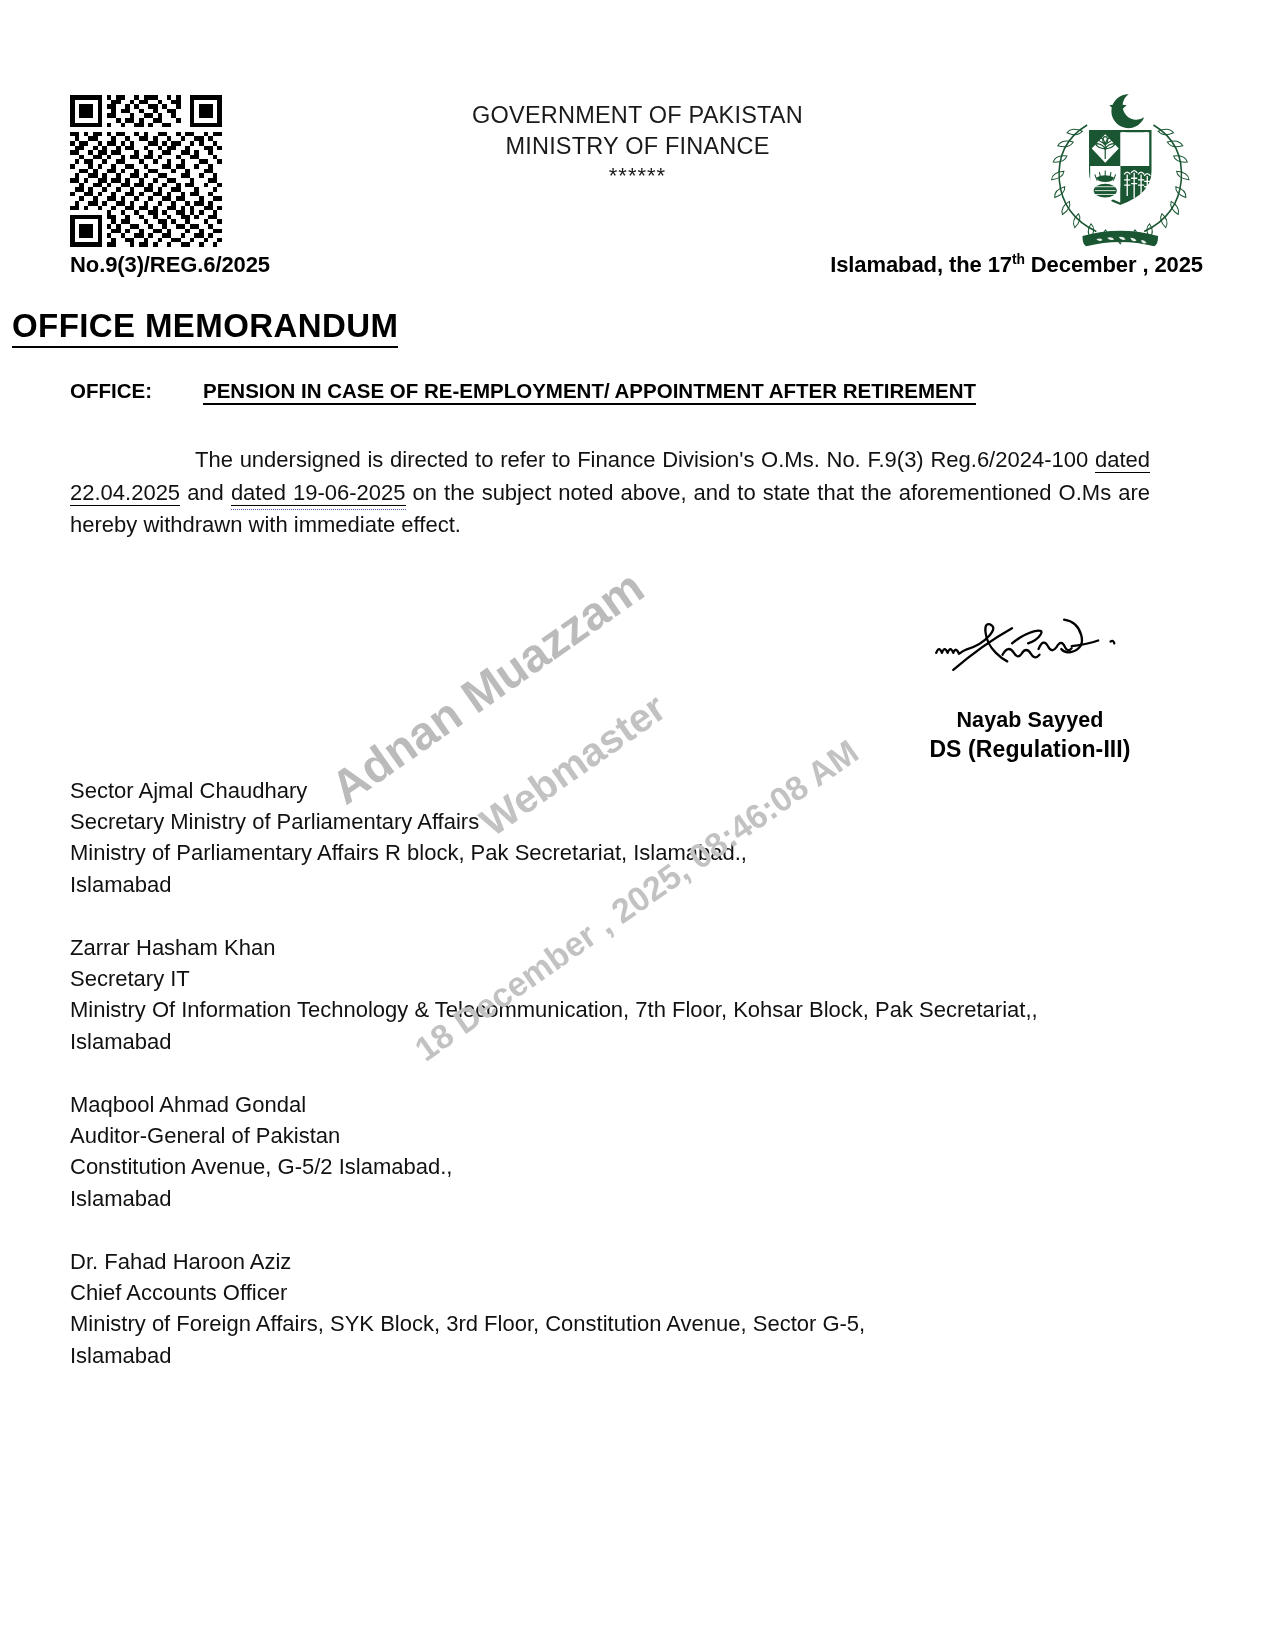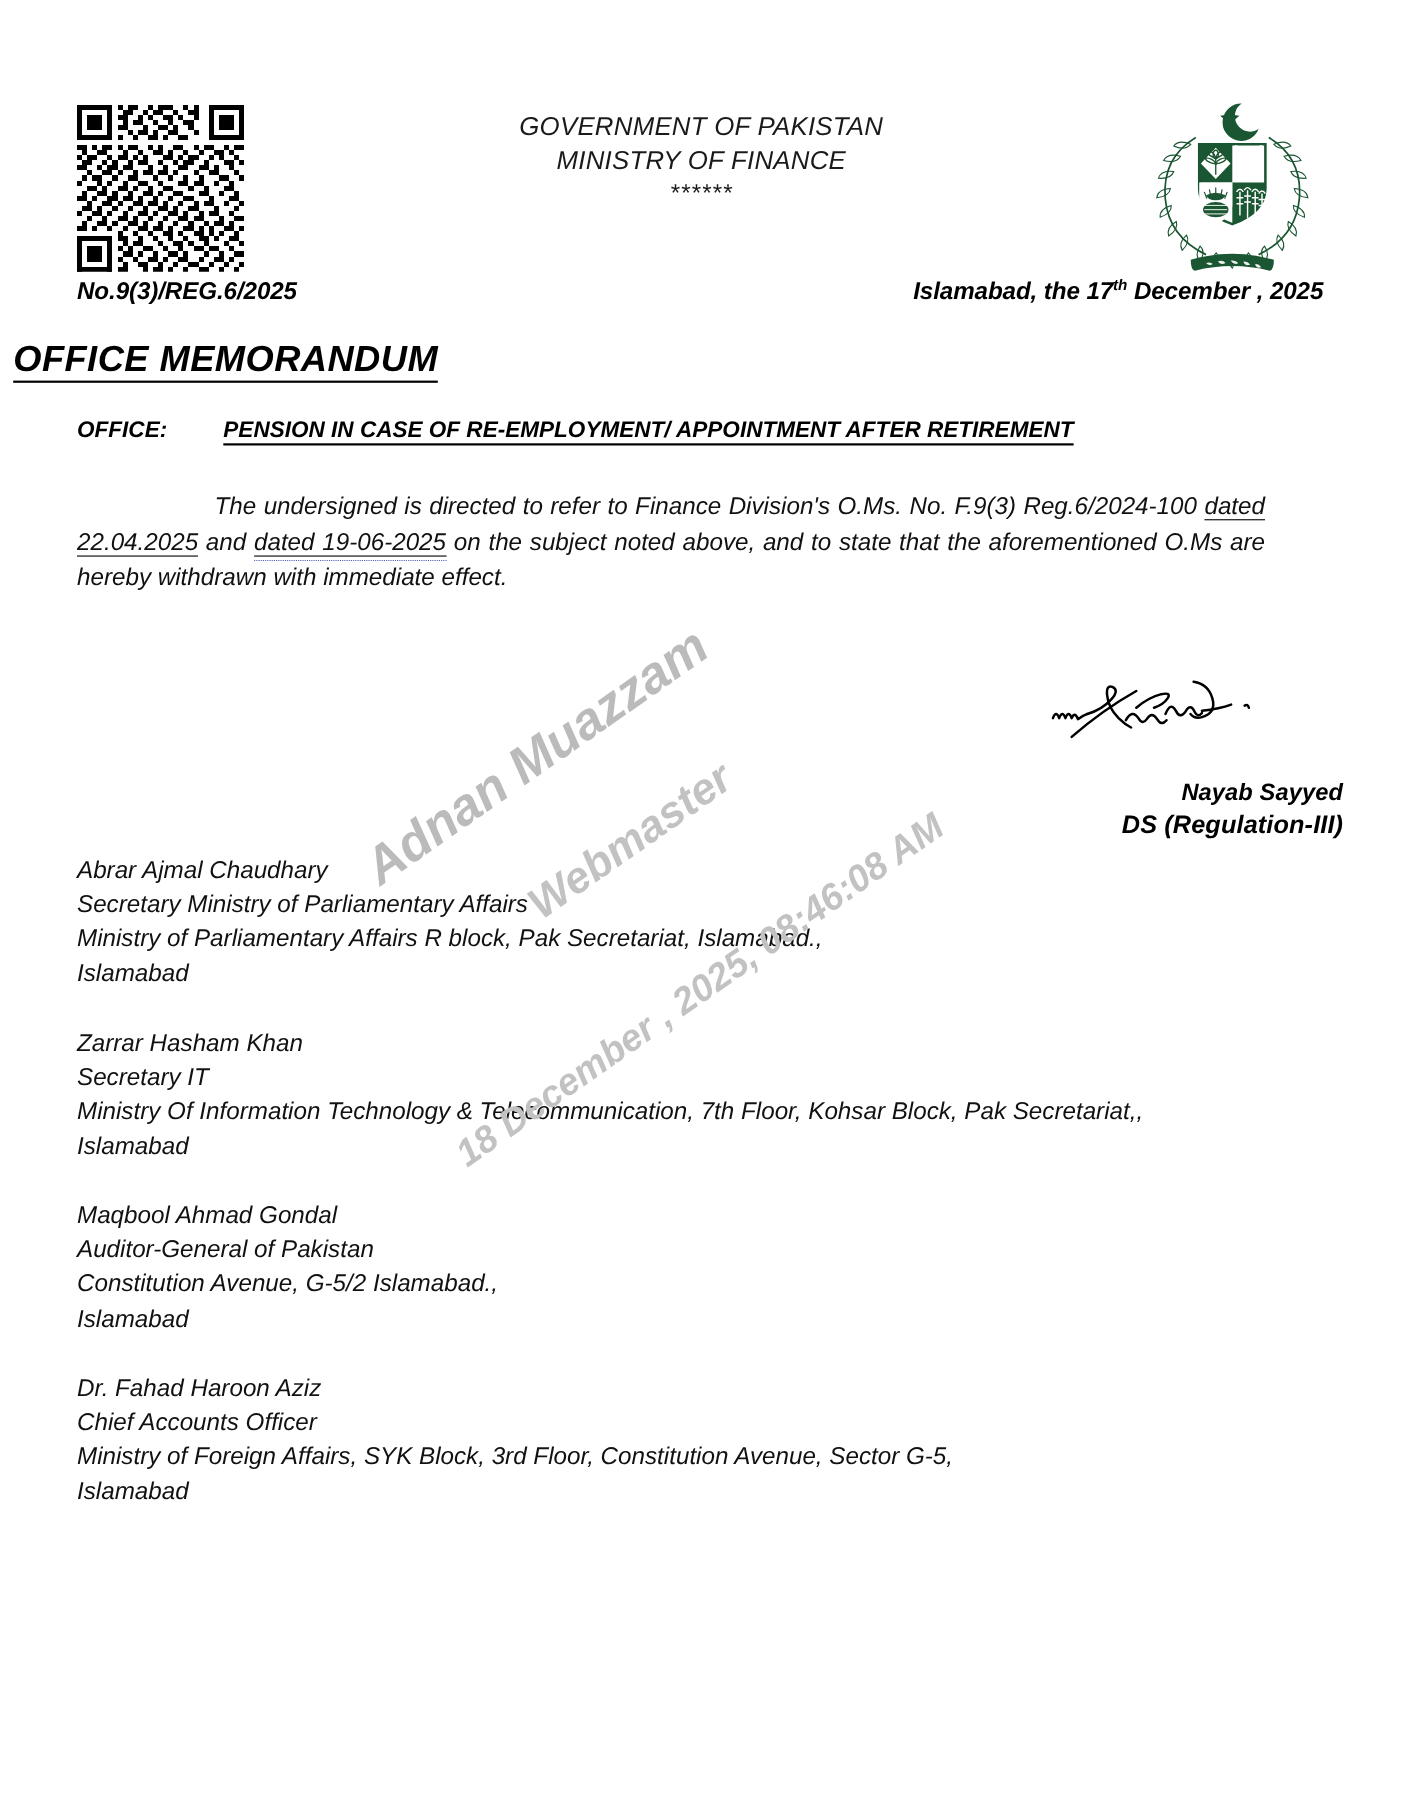--- a/index.html
+++ b/index.html
@@ -10,21 +10,20 @@
   body {
     font-family: "Liberation Sans", sans-serif;
     color: #000000;
   }
   .page {
     position: relative;
     width: 1275px;
     height: 1650px;
     background: #ffffff;
     overflow: hidden;
-    font-style: italic;
   }
 
   
   .header {
     position: absolute;
     top: 0; left: 0;
     width: 1275px;
     height: 250px;
   }
   .qr {
@@ -145,23 +144,23 @@
     position: absolute;
     left: 0; right: 0;
     bottom: -5px;
     border-bottom: 1.6px dotted #4a5db5;
   }
 
   
   .sig-wrap {
     position: absolute;
     top: 596px;
-    right: 54px;
+    right: 75px;
     width: 340px;
-    text-align: right;
+    text-align: center;
   }
   .sig-img {
     width: 200px;
     height: 90px;
     margin: 0 auto;
     display: block;
   }
   .sig-name {
     font-size: 21.5px;
     font-weight: bold;
@@ -656,21 +655,21 @@
         <path d="M149 53 q17 -2 28 -6"></path>
         <path d="M190 48 q3 -2 4 2"></path>
       </g>
     </svg>
     <div class="sig-name">Nayab Sayyed</div>
     <div class="sig-desig">DS (Regulation-III)</div>
   </div>
 
   <div class="addr-list">
     <div class="addr-block">
-      <div class="addr-line">Abrar Ajmal Chaudhary</div>
+      <div class="addr-line">Sector Ajmal Chaudhary</div>
       <div class="addr-line">Secretary Ministry of Parliamentary Affairs</div>
       <div class="addr-line">Ministry of Parliamentary Affairs R block, Pak Secretariat, Islamabad.,</div>
       <div class="addr-line">Islamabad</div>
     </div>
     <div class="addr-block">
       <div class="addr-line">Zarrar Hasham Khan</div>
       <div class="addr-line">Secretary IT</div>
       <div class="addr-line">Ministry Of Information Technology &amp; Telecommunication, 7th Floor, Kohsar Block, Pak Secretariat,,</div>
       <div class="addr-line">Islamabad</div>
     </div>

